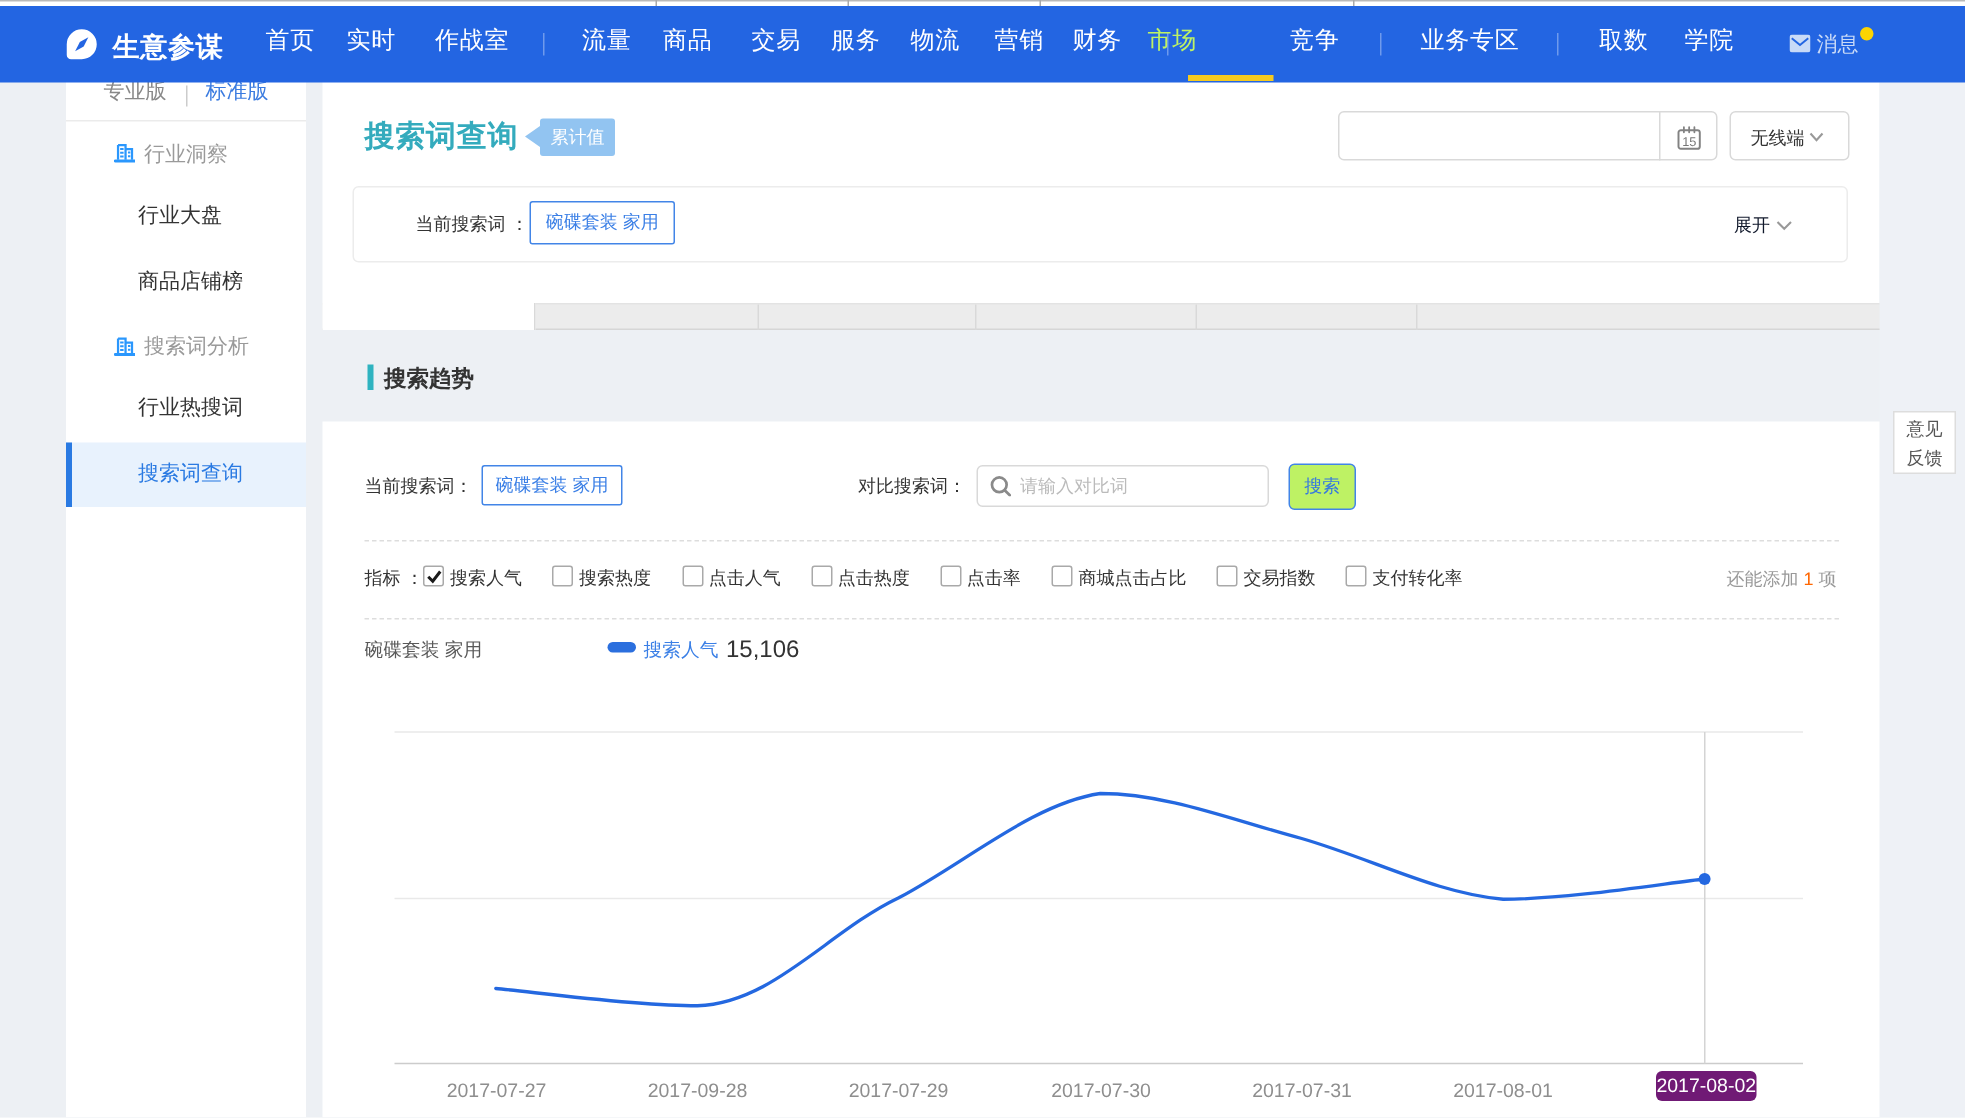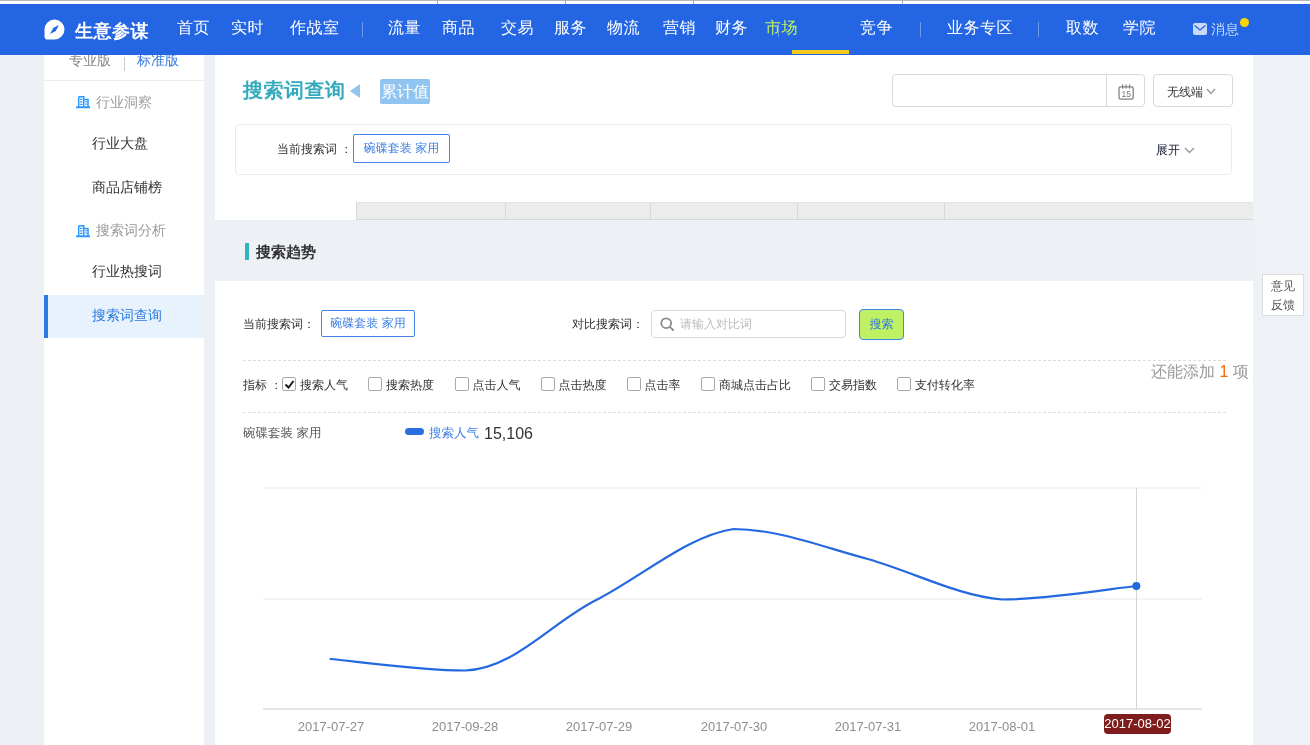--- a/index.html
+++ b/index.html
@@ -82,21 +82,21 @@
     <path d="M4.1 4.3 h2.3 M4.1 6.8 h2.3 M4.1 9.3 h2.3" stroke="#2a97fd" stroke-width="1.3"></path>
     <path d="M9.3 6.6 h1.6 M9.3 9.1 h1.6" stroke="#2a97fd" stroke-width="1.3"></path>
   </svg>
   <div class="abs" style="left:96px;top:222px;font-size:14px;color:#9a9a9a;">搜索词分析</div>
   <div class="abs" style="left:92px;top:263px;font-size:14px;color:#333;">行业热搜词</div>
   <div class="abs" style="left:44px;top:295px;width:160px;height:43px;background:#e8f2fd;border-left:4px solid #2a7ae2;"></div>
   <div class="abs" style="left:92px;top:307px;font-size:14px;color:#2a7ae2;">搜索词查询</div>
 
   <div class="abs" style="left:243px;top:77px;font-size:20px;font-weight:700;color:#34abbd;letter-spacing:0.5px;">搜索词查询</div>
   <div class="abs" style="left:350px;top:84px;width:0;height:0;border-top:7px solid transparent;border-bottom:7px solid transparent;border-right:10px solid #92c4f1;"></div>
-  <div class="abs" style="left:360px;top:79px;width:50px;height:25px;background:#92c4f1;border-radius:2px;color:#fff;font-size:16px;text-align:center;line-height:25px;margin-left:20px;">累计值</div>
+  <div class="abs" style="left:360px;top:79px;width:50px;height:25px;background:#92c4f1;border-radius:2px;color:#fff;font-size:12px;text-align:center;line-height:25px;">累计值</div>
 
   <div class="abs" style="left:892px;top:74px;width:253px;height:33px;border:1px solid #d9d9d9;border-radius:4px;background:#fff;"></div>
   <div class="abs" style="left:1106px;top:74px;width:1px;height:33px;background:#d9d9d9;"></div>
   <svg class="abs" style="left:1118px;top:84px;" width="16" height="16" viewBox="0 0 16 16">
     <rect x="1" y="2.8" width="14.2" height="12.4" rx="1.6" fill="none" stroke="#828282" stroke-width="1.3"></rect>
     <path d="M4.6 0.8 v3.4 M8.1 0.8 v3.4 M11.6 0.8 v3.4" stroke="#828282" stroke-width="1.2" stroke-linecap="round"></path>
     <text x="8.2" y="13.2" font-size="8.5" fill="#777" text-anchor="middle" font-family="Liberation Sans">15</text>
   </svg>
   <div class="abs" style="left:1153px;top:74px;width:80px;height:33px;border:1px solid #d9d9d9;border-radius:4px;background:#fff;"></div>
   <div class="abs" style="left:1167px;top:84px;font-size:12px;color:#333;">无线端</div>
@@ -151,21 +151,21 @@
   <div class="abs cb" style="left:540.5px;"></div>
   <div class="abs" style="left:558.5px;top:377px;font-size:12px;color:#333;">点击热度</div>
   <div class="abs cb" style="left:626.5px;"></div>
   <div class="abs" style="left:644.5px;top:377px;font-size:12px;color:#333;">点击率</div>
   <div class="abs cb" style="left:701px;"></div>
   <div class="abs" style="left:719px;top:377px;font-size:12px;color:#333;">商城点击占比</div>
   <div class="abs cb" style="left:811px;"></div>
   <div class="abs" style="left:829px;top:377px;font-size:12px;color:#333;">交易指数</div>
   <div class="abs cb" style="left:897px;"></div>
   <div class="abs" style="left:915px;top:377px;font-size:12px;color:#333;">支付转化率</div>
-  <div class="abs" style="left:1151px;top:362px;font-size:16px;color:#999;text-align:center;">还能添加 <span style="color:#ff6600;">1</span> 项</div>
+  <div class="abs" style="left:1151px;top:378px;font-size:12px;color:#999;text-align:center;">还能添加 <span style="color:#ff6600;">1</span> 项</div>
 
   <div class="abs" style="left:243px;top:412px;width:983px;height:0;border-top:1px dashed #ddd;"></div>
 
   <div class="abs" style="left:243px;top:425px;font-size:12.5px;color:#595959;">碗碟套装  家用</div>
   <div class="abs" style="left:405px;top:428px;width:19px;height:7px;border-radius:4px;background:#2b6fde;"></div>
   <div class="abs" style="left:429px;top:425px;font-size:12.5px;color:#3a7fe6;">搜索人气</div>
   <div class="abs" style="left:484px;top:425px;font-size:16px;color:#333;">15,106</div>
 
   <svg class="abs" style="left:215px;top:455px;" width="1038" height="290" viewBox="215 455 1038 290">
     <line x1="263" y1="488" x2="1202" y2="488" stroke="#e9e9e9" stroke-width="1"></line>
@@ -174,21 +174,21 @@
     <line x1="1136.5" y1="488" x2="1136.5" y2="709" stroke="#d4d4d4" stroke-width="1"></line>
     <path d="M330.5 659.0 C352.9 660.9 420.1 670.5 464.9 670.5 C515.0 669.0 552.0 621.0 599.2 598.5 C644.0 574.9 688.7 535.6 733.5 529.0 C778.3 529.0 823.0 547.2 867.8 559.0 C916.0 573.0 957.3 595.5 1002.1 599.5 C1046.9 599.5 1114.0 588.2 1136.4 586.0" fill="none" stroke="#2468e0" stroke-width="2.2" stroke-linecap="round"></path>
     <circle cx="1136.4" cy="586" r="4" fill="#2468e0"></circle>
   </svg>
   <div class="abs xl" style="left:297px;">2017-07-27</div>
   <div class="abs xl" style="left:431px;">2017-09-28</div>
   <div class="abs xl" style="left:565px;">2017-07-29</div>
   <div class="abs xl" style="left:700px;">2017-07-30</div>
   <div class="abs xl" style="left:834px;">2017-07-31</div>
   <div class="abs xl" style="left:968px;">2017-08-01</div>
-  <div class="abs" style="left:1104px;top:714px;width:67px;height:19.5px;background:#7f1d1d;border-radius:4px;color:#fff;font-size:13px;text-align:center;line-height:19.5px;">2017-08-02</div>
+  <div class="abs" style="left:1104px;top:714px;width:67px;height:19.5px;background:#701a75;border-radius:4px;color:#fff;font-size:13px;text-align:center;line-height:19.5px;">2017-08-02</div>
 
   <div class="abs" style="left:1262px;top:274px;width:42px;height:42px;background:#fff;border:1px solid #ddd;font-size:12px;color:#555;text-align:center;line-height:19px;padding-top:2px;">意见<br>反馈</div>
 
 </div>
 <style>
 .nav { top:16px; font-size:16px; line-height:16px; color:#fff; letter-spacing:0.5px; }
 .navdiv { top:17.5px; width:1px; height:15px; background:rgba(255,255,255,0.35); }
 .cb { top:376.5px; width:14px; height:14px; border:1px solid #a9a9a9; border-radius:2px; background:#fff; }
 .cbc svg { display:block; margin:0 auto; }
 .xl { top:719px; width:68px; font-size:13px; color:#8e8e8e; text-align:center; }

